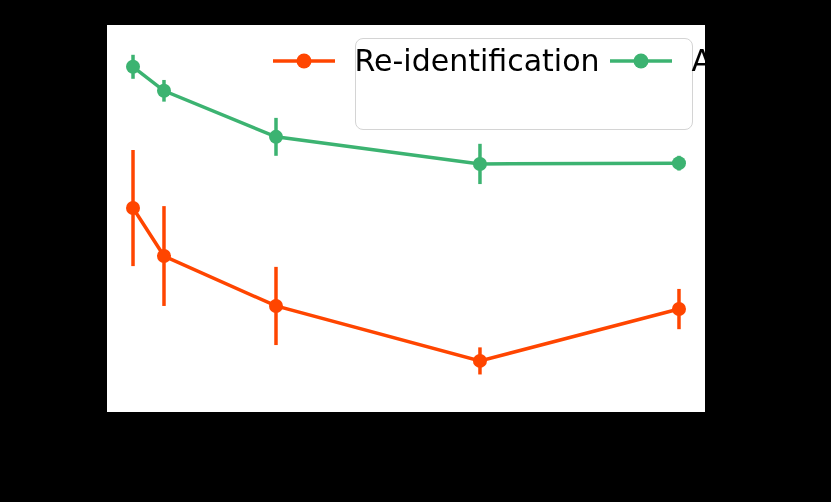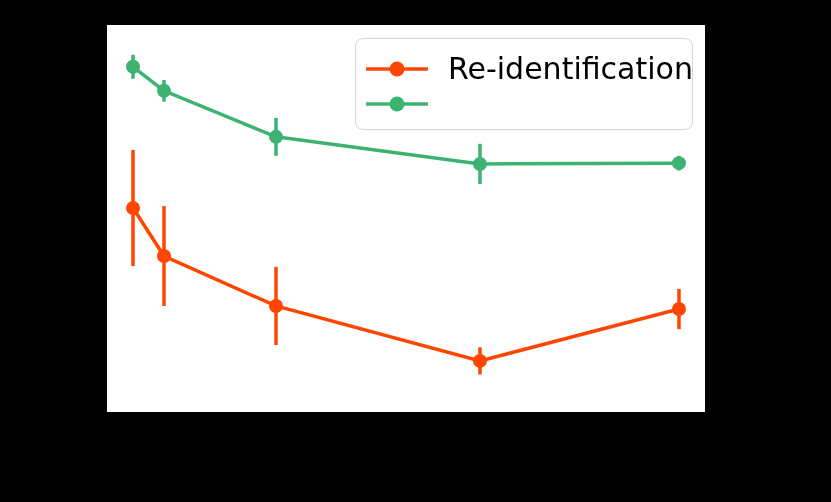--- a/index.html
+++ b/index.html
@@ -30,23 +30,23 @@
     position: absolute;
     left: 355px;
     top: 38px;
     width: 338px;
     height: 92px;
     box-sizing: border-box;
     background: rgba(255,255,255,0.9);
     border: 1.5px solid #d4d4d4;
     border-radius: 8px;
     display: flex;
-    flex-direction: column;
+    flex-direction: row;
     justify-content: center;
-    padding: 10px 0;
+    padding: 2px 0;
   }
   .legend-row {
     display: flex;
     align-items: center;
     height: 40px;
   }
   .legend-sample {
     width: 64px;
     height: 18px;
     margin-left: 9px;
@@ -98,16 +98,17 @@
         <line x1="1" y1="9" x2="63" y2="9" stroke-width="3.5" stroke="#FF4500"></line>
         <circle cx="32" cy="9" r="7.5" fill="#FF4500"></circle>
       </svg>
       <span class="legend-label">Re-identification</span>
     </div>
     <div class="legend-row">
       <svg class="legend-sample" viewBox="0 0 64 18" xmlns="http://www.w3.org/2000/svg">
         <line x1="1" y1="9" x2="63" y2="9" stroke-width="3.5" stroke="#3CB371"></line>
         <circle cx="32" cy="9" r="7.5" fill="#3CB371"></circle>
       </svg>
+      <span class="legend-label">Action</span>
     </div>
   </div>
 
 </div>
 
 </body></html>

